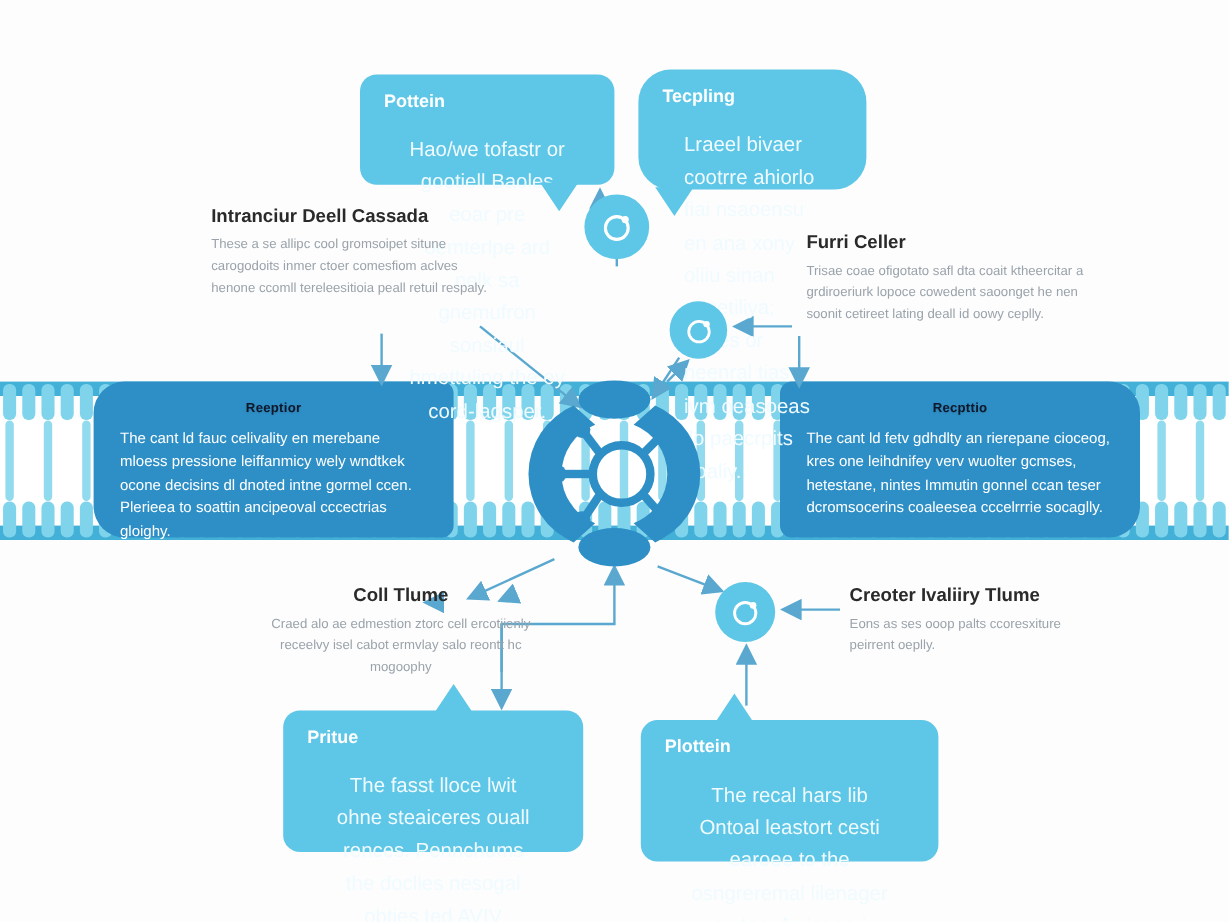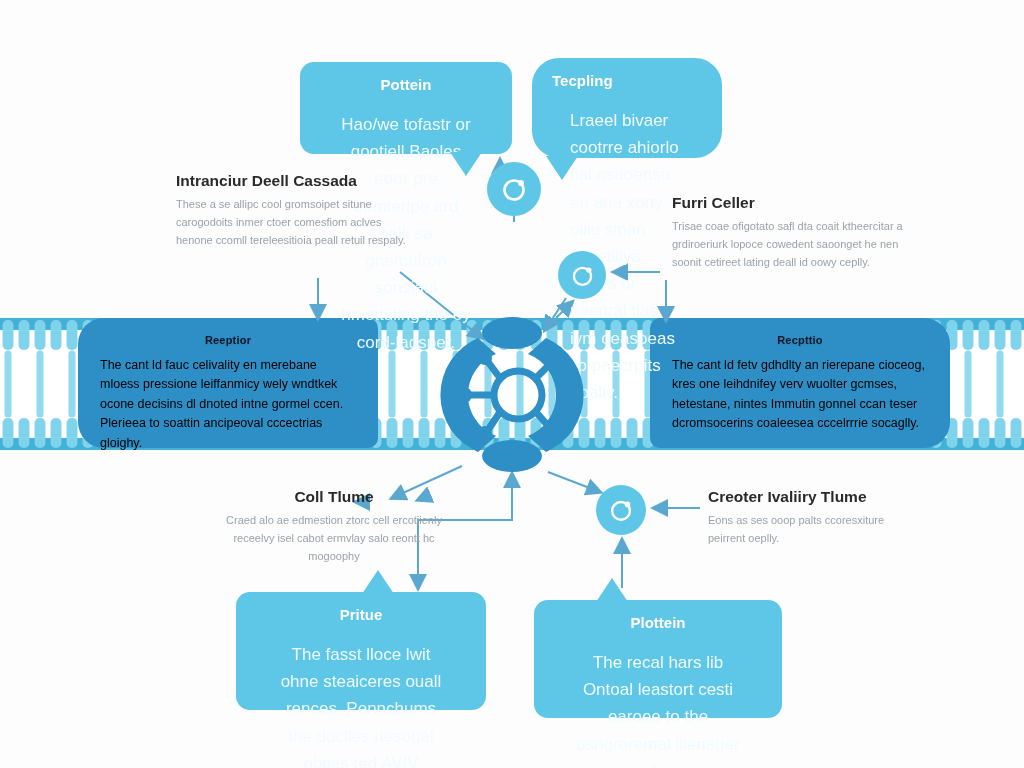--- a/index.html
+++ b/index.html
@@ -28,21 +28,21 @@
   .receptor-band .r-title{
     text-align:center;
     font-size:11px;font-weight:bold;
     letter-spacing:.2px;
     margin:0 0 10px 0;
     color:#0f172a;
     text-shadow:0 1px 2px rgba(0,0,0,.12);
   }
   .receptor-band .r-body{
     font-size:12.5px;line-height:1.55;
-    color:#000000;
+    color:#ffffff;
     margin:0;
   }
   #receptor-left{
     left:78px;top:318px;width:300px;height:130px;
     padding:16px 22px 0 22px;
     border-radius:26px 10px 10px 26px;
   }
   #receptor-right{
     left:650px;top:318px;width:300px;height:130px;
     padding:16px 22px 1px 22px;
@@ -54,21 +54,20 @@
     position:absolute;z-index:5;
     background:#5ec6e6;
     border-radius:14px;
     color:#ffffff;
     box-sizing:border-box;
     padding:14px 20px 16px 20px;
   }
   .callout .c-title{
     margin:0 0 8px 0;
     font-size:15px;font-weight:bold;
-    text-align:center;
     color:#ffffff;
   }
   .callout .c-body{
     margin:18px;
     font-size:17px;line-height:1.6;
     text-align:center;
     color:#f0fbff;
   }
   .callout .tail{
     position:absolute;width:0;height:0;

